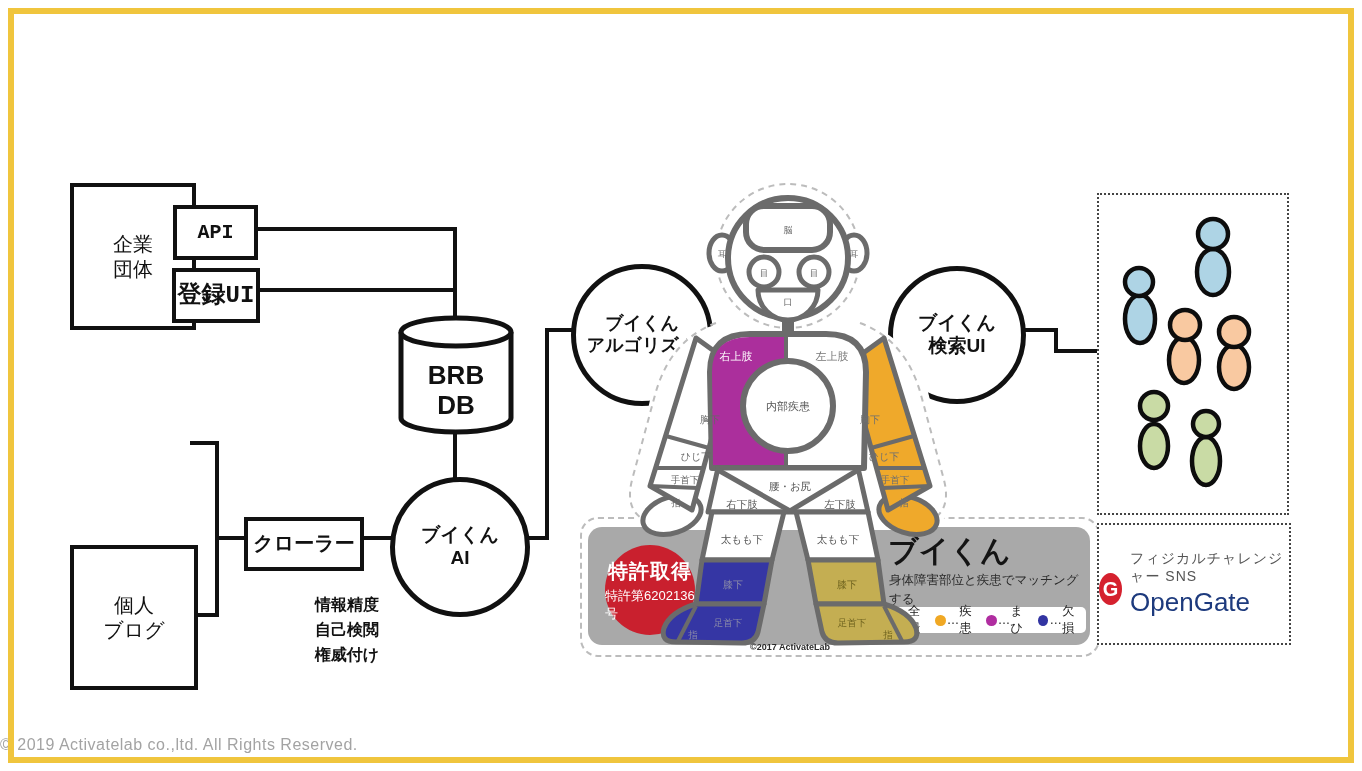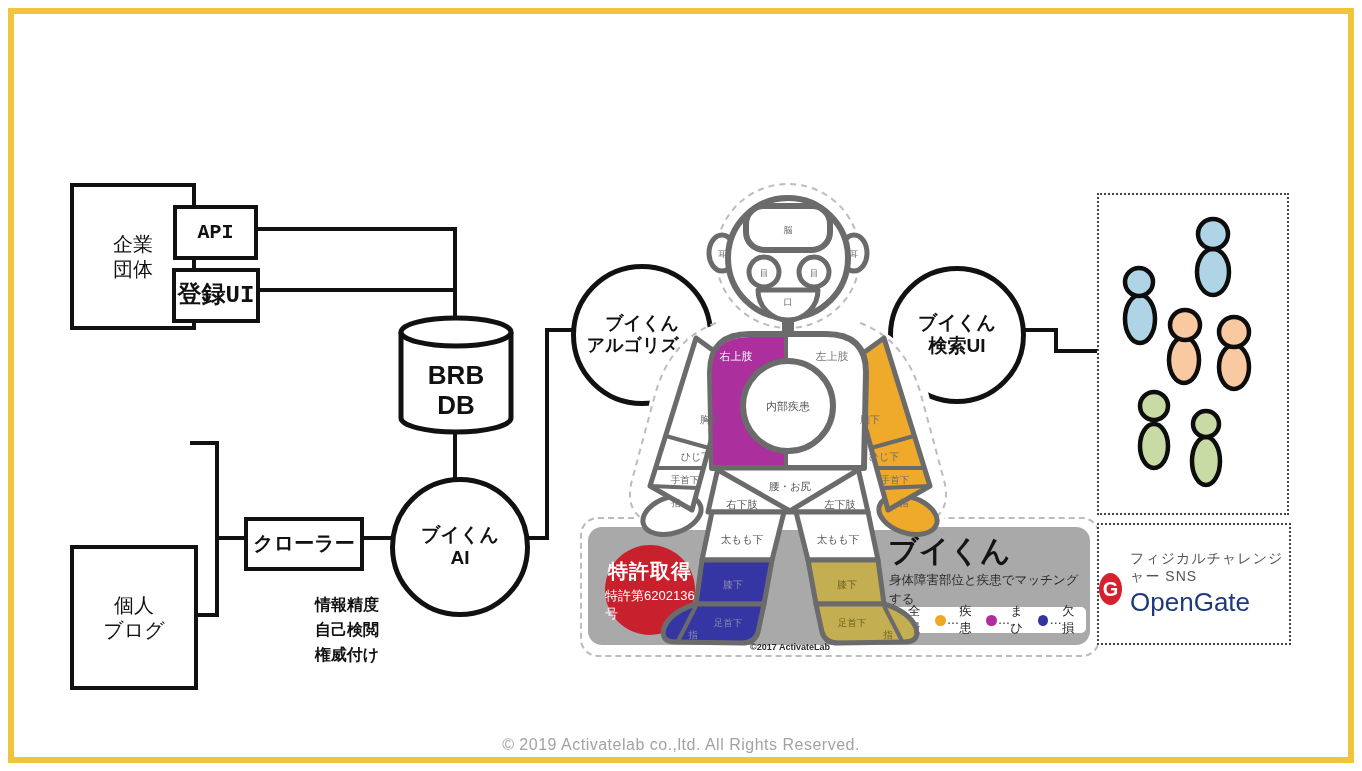--- a/index.html
+++ b/index.html
@@ -27,21 +27,21 @@
   .legend .item{display:flex;align-items:center;}
   .legend .dot{width:11px;height:11px;border-radius:50%;display:inline-block;margin-right:1px;}
   #robot{position:absolute;left:600px;top:180px;width:380px;height:500px;z-index:3;}
   #peoplebox{left:1097px;top:193px;width:188px;height:318px;}
   #ogbox{left:1097px;top:523px;width:190px;height:118px;}
   .og-inner{position:absolute;left:0;top:0;right:0;bottom:0;display:flex;align-items:center;justify-content:center;gap:8px;}
   .og-text .tag{font-size:14px;color:#555;letter-spacing:1px;margin-bottom:1px;}
   .og-text .name{font-size:26px;font-weight:normal;color:#1d3a7d;letter-spacing:0px;}
   .og-logo{width:32px;height:32px;border-radius:50%;display:flex;align-items:center;justify-content:center;
            color:#fff;font-weight:bold;font-size:20px;margin-top:10px;}
-  .footer{position:absolute;left:0;top:736px;width:100%;text-align:center;font-size:16px;color:#a3a3a3;letter-spacing:0.5px;z-index:2;}
+  .footer{position:absolute;left:0;top:736px;width:100%;font-size:16px;color:#a3a3a3;letter-spacing:0.5px;z-index:2;}
   svg text{font-family:"Liberation Sans","DejaVu Sans",sans-serif;}
 </style>
 </head>
 <body>
 
 <div id="canvas">
   <div class="frame"></div>
 
   <div class="nbox" style="left:70px;top:183px;width:118px;height:139px;text-align:center;">
     <div><span>企業</span><br>

